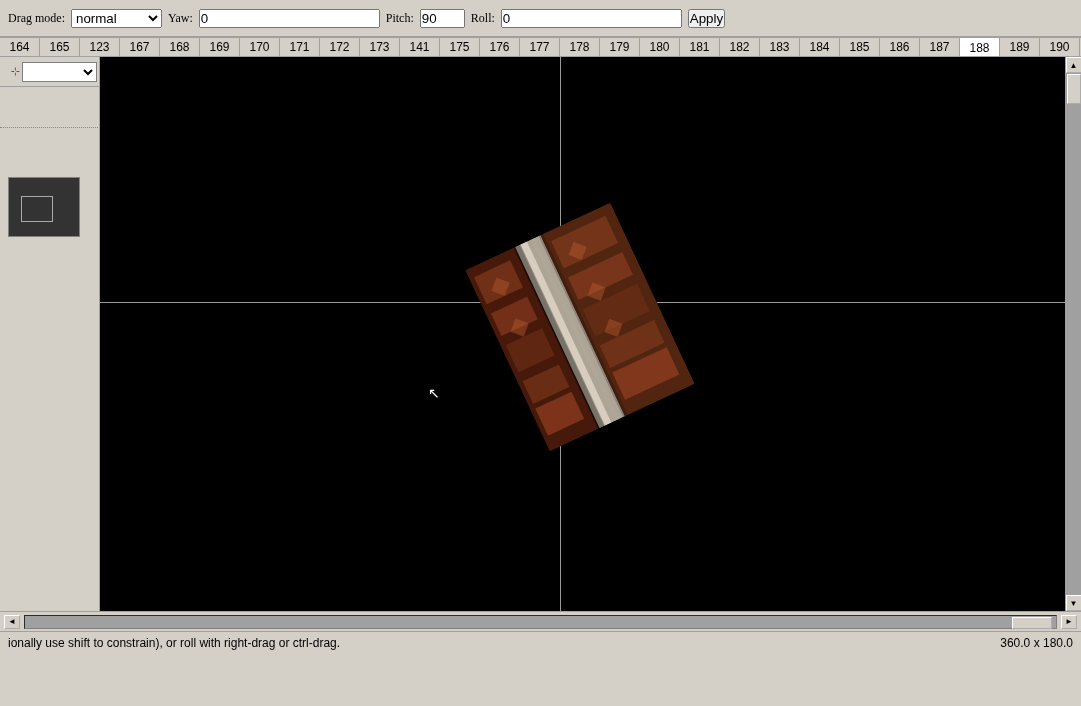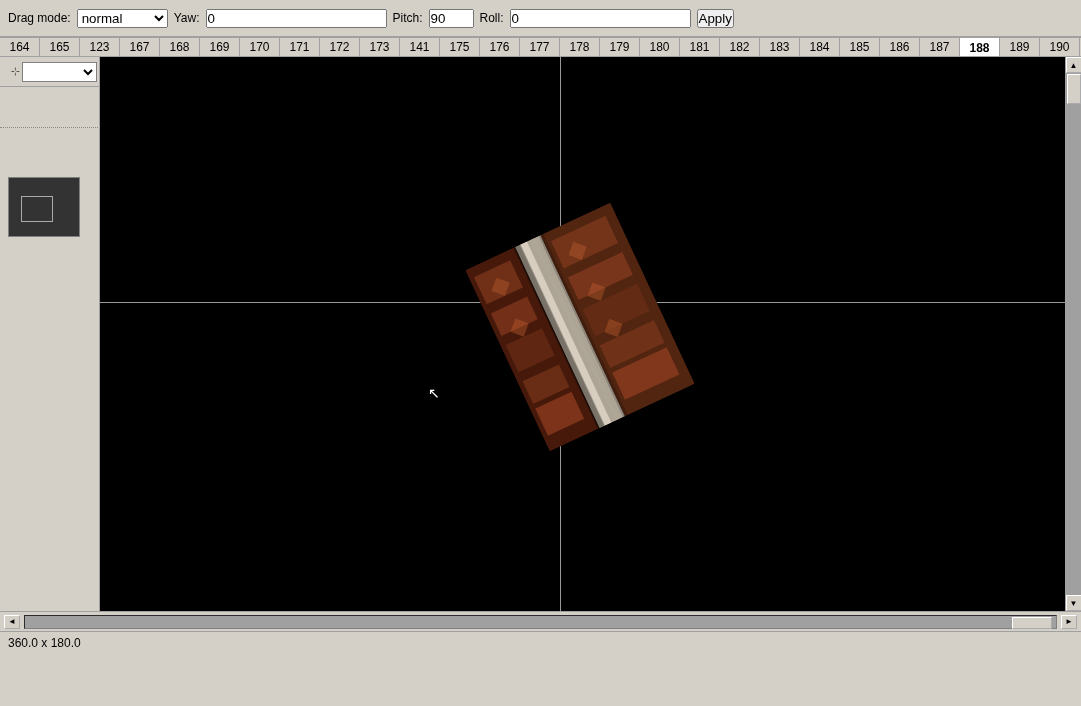--- a/index.html
+++ b/index.html
@@ -8,20 +8,21 @@
       font-size: 12px;
       background: #d4d0c8;
       width: 1081px;
       height: 706px;
       overflow: hidden;
       position: relative;
     }
     .toolbar-label {
       color: #000;
       font-size: 12px;
+      font-family: Liberation Serif, serif;
     }
 
     
     .ruler-row {
       display: flex;
       align-items: center;
       background: #d4d0c8;
       border-top: 1px solid #a0a0a0;
       border-bottom: 1px solid #a0a0a0;
       height: 20px;
@@ -35,21 +36,21 @@
       height: 28px;
       border-right: 1px solid #a0a0a0;
       font-size: 12px;
       cursor: pointer;
       background: #d4d0c8;
       flex-shrink: 0;
     }
     .ruler-cell.active {
       background: #ffffff;
       border-top: 2px solid #000;
-      font-weight: bold;
+      font-weight: normal;
     }
     .ruler-scroll-right {
       margin-left: auto;
       width: 16px;
       height: 28px;
       display: flex;
       align-items: center;
       justify-content: center;
       cursor: pointer;
       font-size: 10px;
@@ -388,14 +389,15 @@
 
 <div class="bottom-bar">
   <div class="bottom-scroll-btn">◄</div>
   <div class="bottom-scrollbar">
     <div class="bottom-scrollbar-thumb"></div>
   </div>
   <div class="bottom-scroll-btn">►</div>
 </div>
 
 <div class="status-bar">
+  <span>ionally use shift to constrain), or roll with right-drag or ctrl-drag.</span>
   <span>360.0 x 180.0</span>
 </div>
 
 </body></html>

